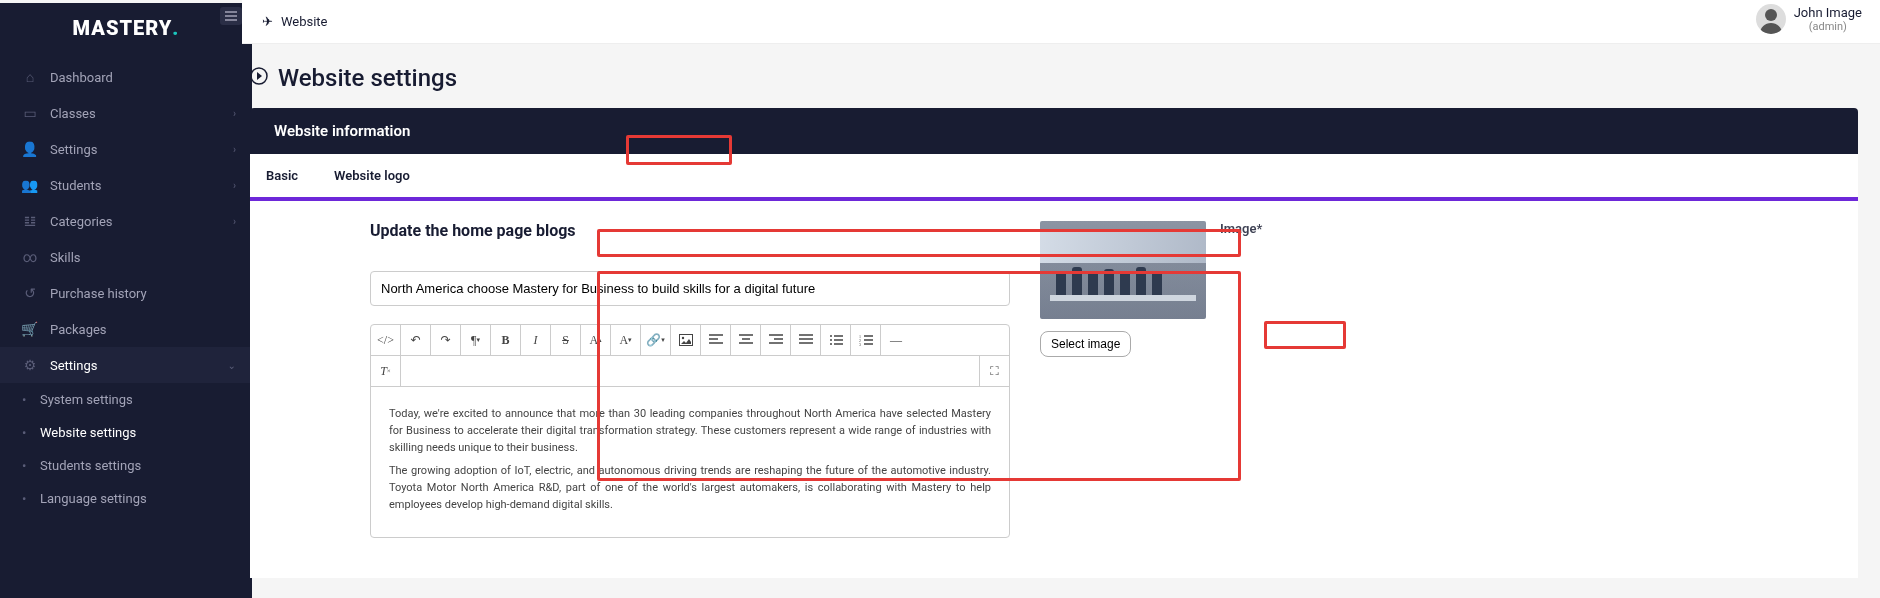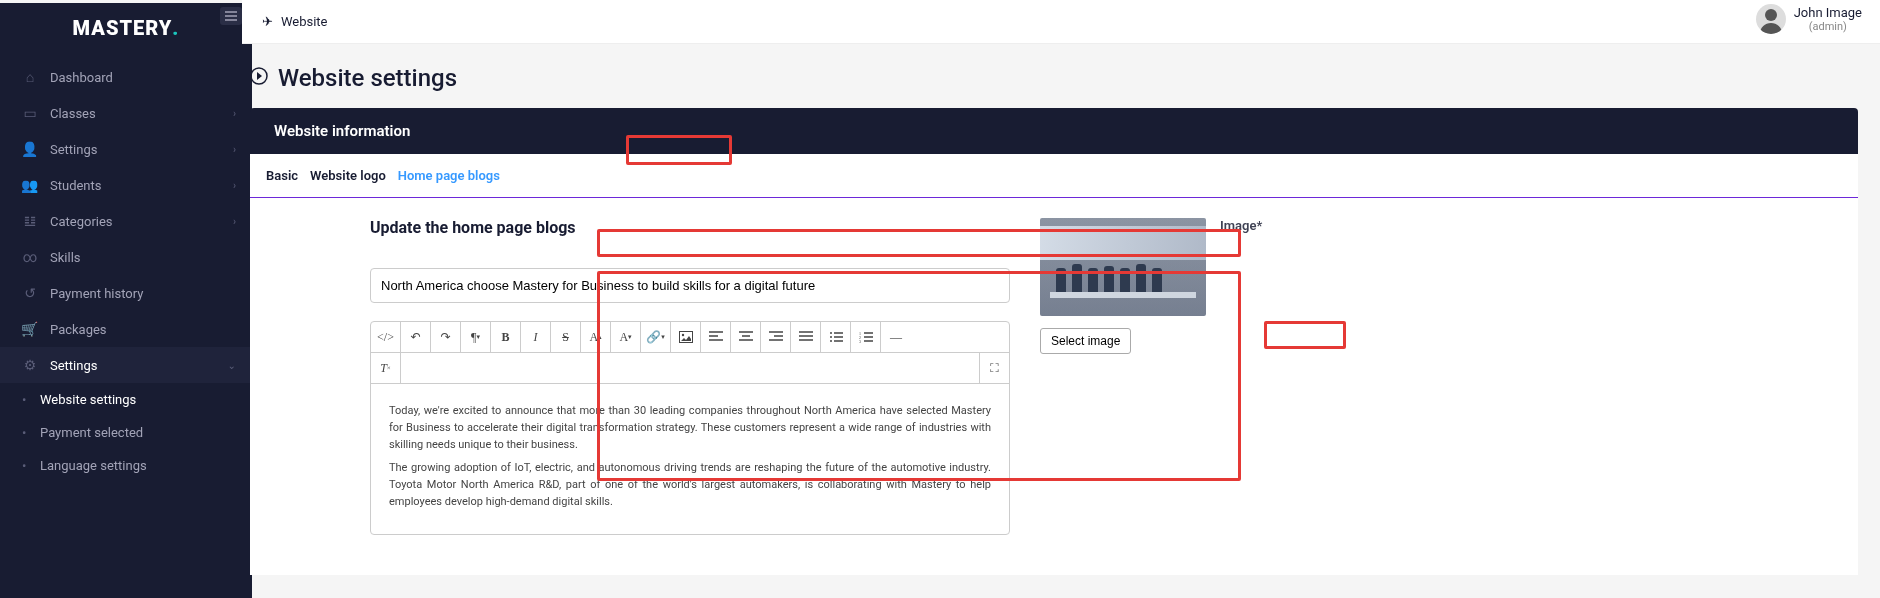--- a/index.html
+++ b/index.html
@@ -24,21 +24,21 @@
 .user { position: absolute; right: 18px; top: 4px; display: flex; align-items: center; gap: 8px; }
 .avatar { width: 30px; height: 30px; border-radius: 50%; background: #ddd; display: flex; align-items: center; justify-content: center; overflow: hidden; }
 .user-name { font-size: 13px; color: #181c32; text-align: right; line-height: 1.2; }
 .user-role { font-size: 11px; color: #888; text-align: center; }
 
 .content { padding: 14px 22px 0 22px; }
 .page-title-row { display: flex; align-items: center; gap: 10px; margin-bottom: 16px; }
 .page-title { font-size: 24px; font-weight: 500; color: #181c32; }
 
 .card-header { background: #181c32; color: #fff; padding: 14px 24px; font-size: 15px; font-weight: 600; border-radius: 4px 4px 0 0; }
-.tabs { background: #fff; border-bottom: 1px solid #6d28d9; display: flex; padding: 0 10px; }
+.tabs { background: #fff; border-bottom: 4px solid #6d28d9; display: flex; padding: 0 10px; gap: 24px; }
 .tab { padding: 12px 4px; font-size: 13px; font-weight: 600; color: #181c32; cursor: pointer; border: 2px solid transparent; }
 .tab.active { color: #3699ff; }
 
 .panel { background: #fff; padding: 20px 120px 40px 120px; display: flex; gap: 30px; }
 .left-col { flex: 0 0 640px; }
 .right-col { flex: 0 0 360px; display: flex; gap: 14px; align-items: flex-start; }
 .panel h3 { font-size: 16px; font-weight: 700; color: #181c32; margin-bottom: 31px; }
 .label { font-size: 13px; font-weight: 600; color: #3f4254; margin-bottom: 8px; display: block; text-align: right; }
 .input { width: 100%; padding: 9px 10px; border: 1px solid #ccc; border-radius: 4px; font-size: 13px; }
 
@@ -48,21 +48,21 @@
 .tbtn svg { width: 14px; height: 14px; }
 .toolbar2 { display: flex; border-bottom: 1px solid #ccc; justify-content: space-between; }
 .editor-body { padding: 18px; font-size: 11px; color: #444; min-height: 150px; line-height: 1.55; text-align: justify; }
 .editor-body p { margin-bottom: 6px; }
 
 .thumb { width: 166px; height: 98px; background: linear-gradient(rgba(60,70,90,0.3),rgba(60,70,90,0.3)), linear-gradient(#aeb6c2,#8f98a8); border-radius: 2px; position: relative; overflow: hidden; }
 .thumb .window { position:absolute; left:0; top:8px; width:166px; height:34px; background: linear-gradient(90deg, rgba(220,228,238,0.9), rgba(180,190,205,0.9)); }
 .thumb .people { position:absolute; bottom:24px; left:16px; right:16px; height:30px; display:flex; gap:6px; align-items:flex-end; }
 .thumb .p { width:10px; height:24px; background:#2e3a4f; border-radius:3px 3px 0 0; }
 .thumb .table { position:absolute; bottom:18px; left:10px; right:10px; height:6px; background:#cfd6df; }
-.select-img { margin-top: 12px; border: 1px solid #aaa; padding: 5px 10px; font-size: 12px; background: #fff; cursor: pointer; border-radius: 3px; }
+.select-img { margin-top: 12px; border: 1px solid #aaa; padding: 5px 10px; font-size: 12px; background: #fff; cursor: pointer; border-radius: 8px; }
 
 
 .hl { position: absolute; border: 3px solid #e53935; pointer-events: none; border-radius: 2px; }
 .hl1 { left: 626px; top: 135px; width: 106px; height: 30px; }
 .hl2 { left: 597px; top: 229px; width: 644px; height: 28px; }
 .hl3 { left: 597px; top: 271px; width: 644px; height: 210px; }
 .hl4 { left: 1264px; top: 321px; width: 82px; height: 28px; }
 .rel { position: relative; }
 </style>
 </head>
@@ -102,33 +102,34 @@
       <span class="nav-icon">𝌭</span>
       <span>Categories</span>
       <span class="chev">›</span>
     </div>
     <div class="nav-item">
       <span class="nav-icon">∞</span>
       <span>Skills</span>
     </div>
     <div class="nav-item">
       <span class="nav-icon">↺</span>
-      <span>Payment history</span>
+      <span>Purchase history</span>
     </div>
     <div class="nav-item">
       <span class="nav-icon">🛒</span>
       <span>Packages</span>
     </div>
     <div class="nav-item active">
       <span class="nav-icon">⚙</span>
       <span>Settings</span>
       <span class="chev">⌄</span>
     </div>
+    <div class="nav-sub"><span>System settings</span></div>
     <div class="nav-sub active"><span>Website settings</span></div>
-    <div class="nav-sub"><span>Payment selected</span></div>
+    <div class="nav-sub"><span>Students settings</span></div>
     <div class="nav-sub"><span>Language settings</span></div>
   </div>
 </div>
 
 <div class="main rel">
   <div class="topbar">
     <div class="bc">
       <span>✈</span>
       <span>Website</span>
     </div>
@@ -155,21 +156,20 @@
           </svg>
       </span>
       <span class="page-title">Website settings</span>
     </div>
 
     <div class="card-header">Website information</div>
 
     <div class="tabs">
       <div class="tab"><span>Basic</span></div>
       <div class="tab"><span>Website logo</span></div>
-      <div class="tab active"><span>Home page blogs</span></div>
     </div>
 
     <div class="panel">
       <div class="left-col">
         <h3>Update the home page blogs</h3>
         <input class="input" value="North America choose Mastery for Business to build skills for a digital future" style="">
 
         <div class="editor">
           <div class="toolbar">
             <div class="tbtn">&lt;/&gt;</div>

